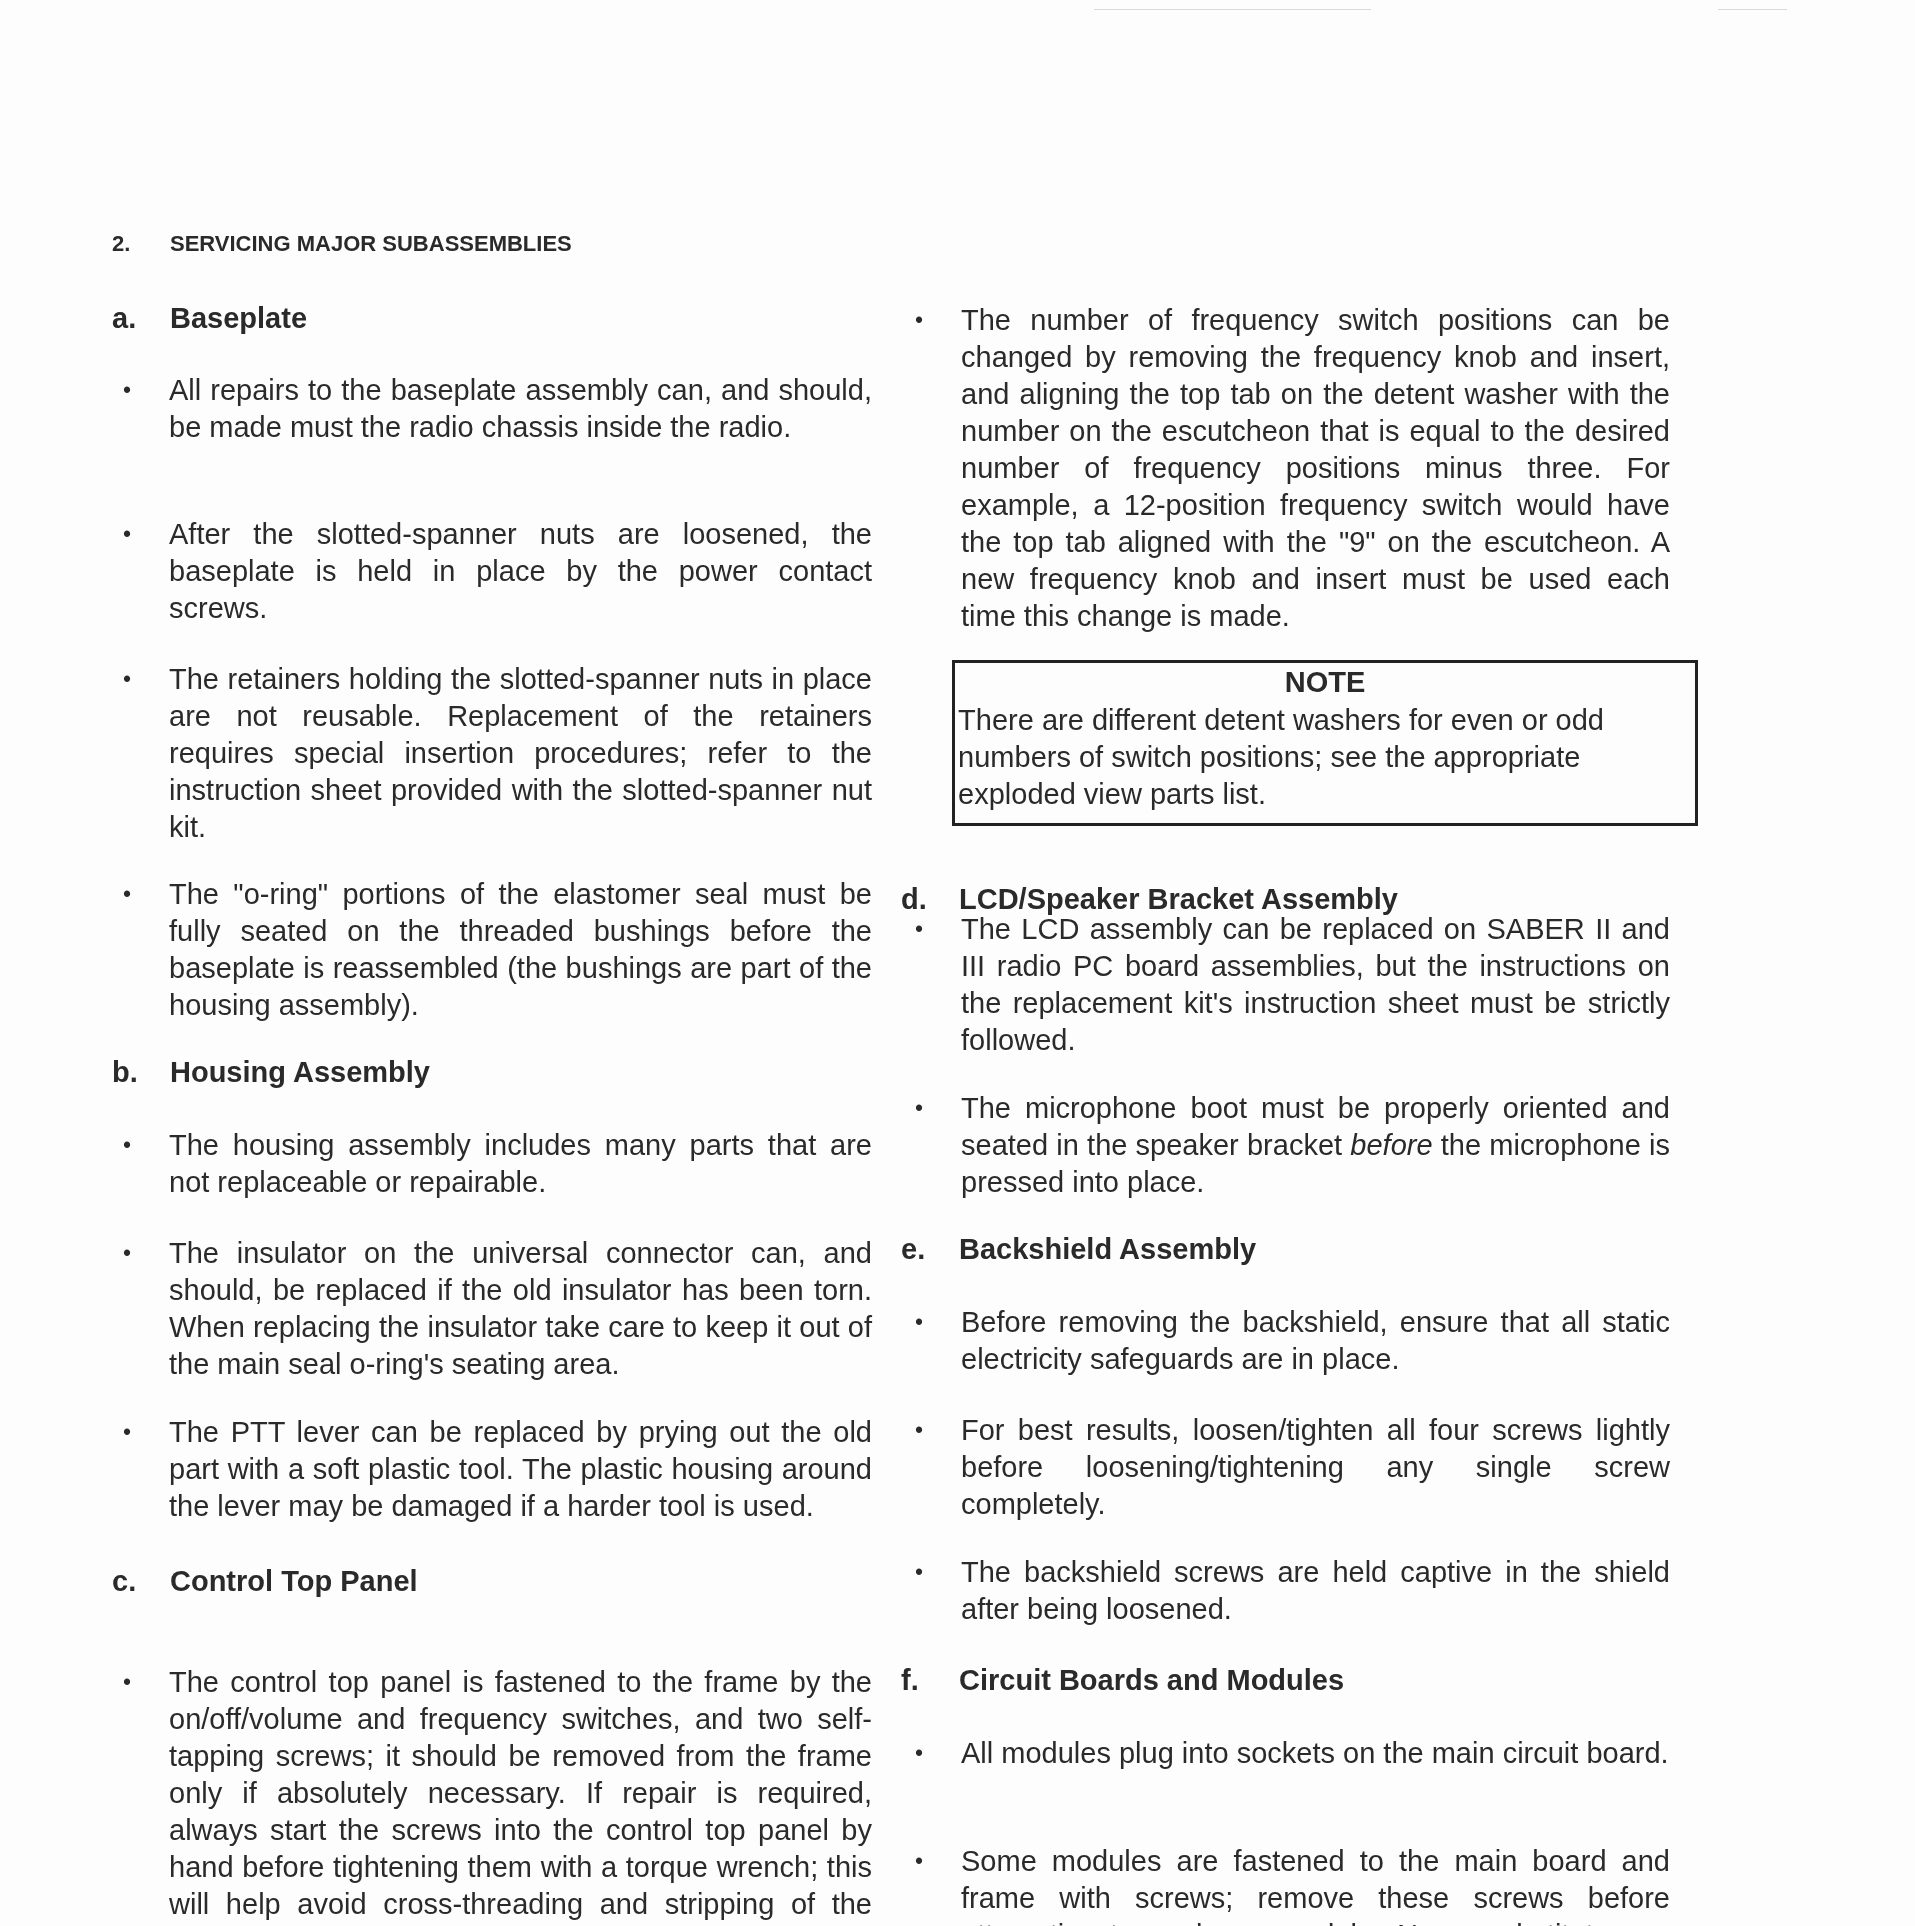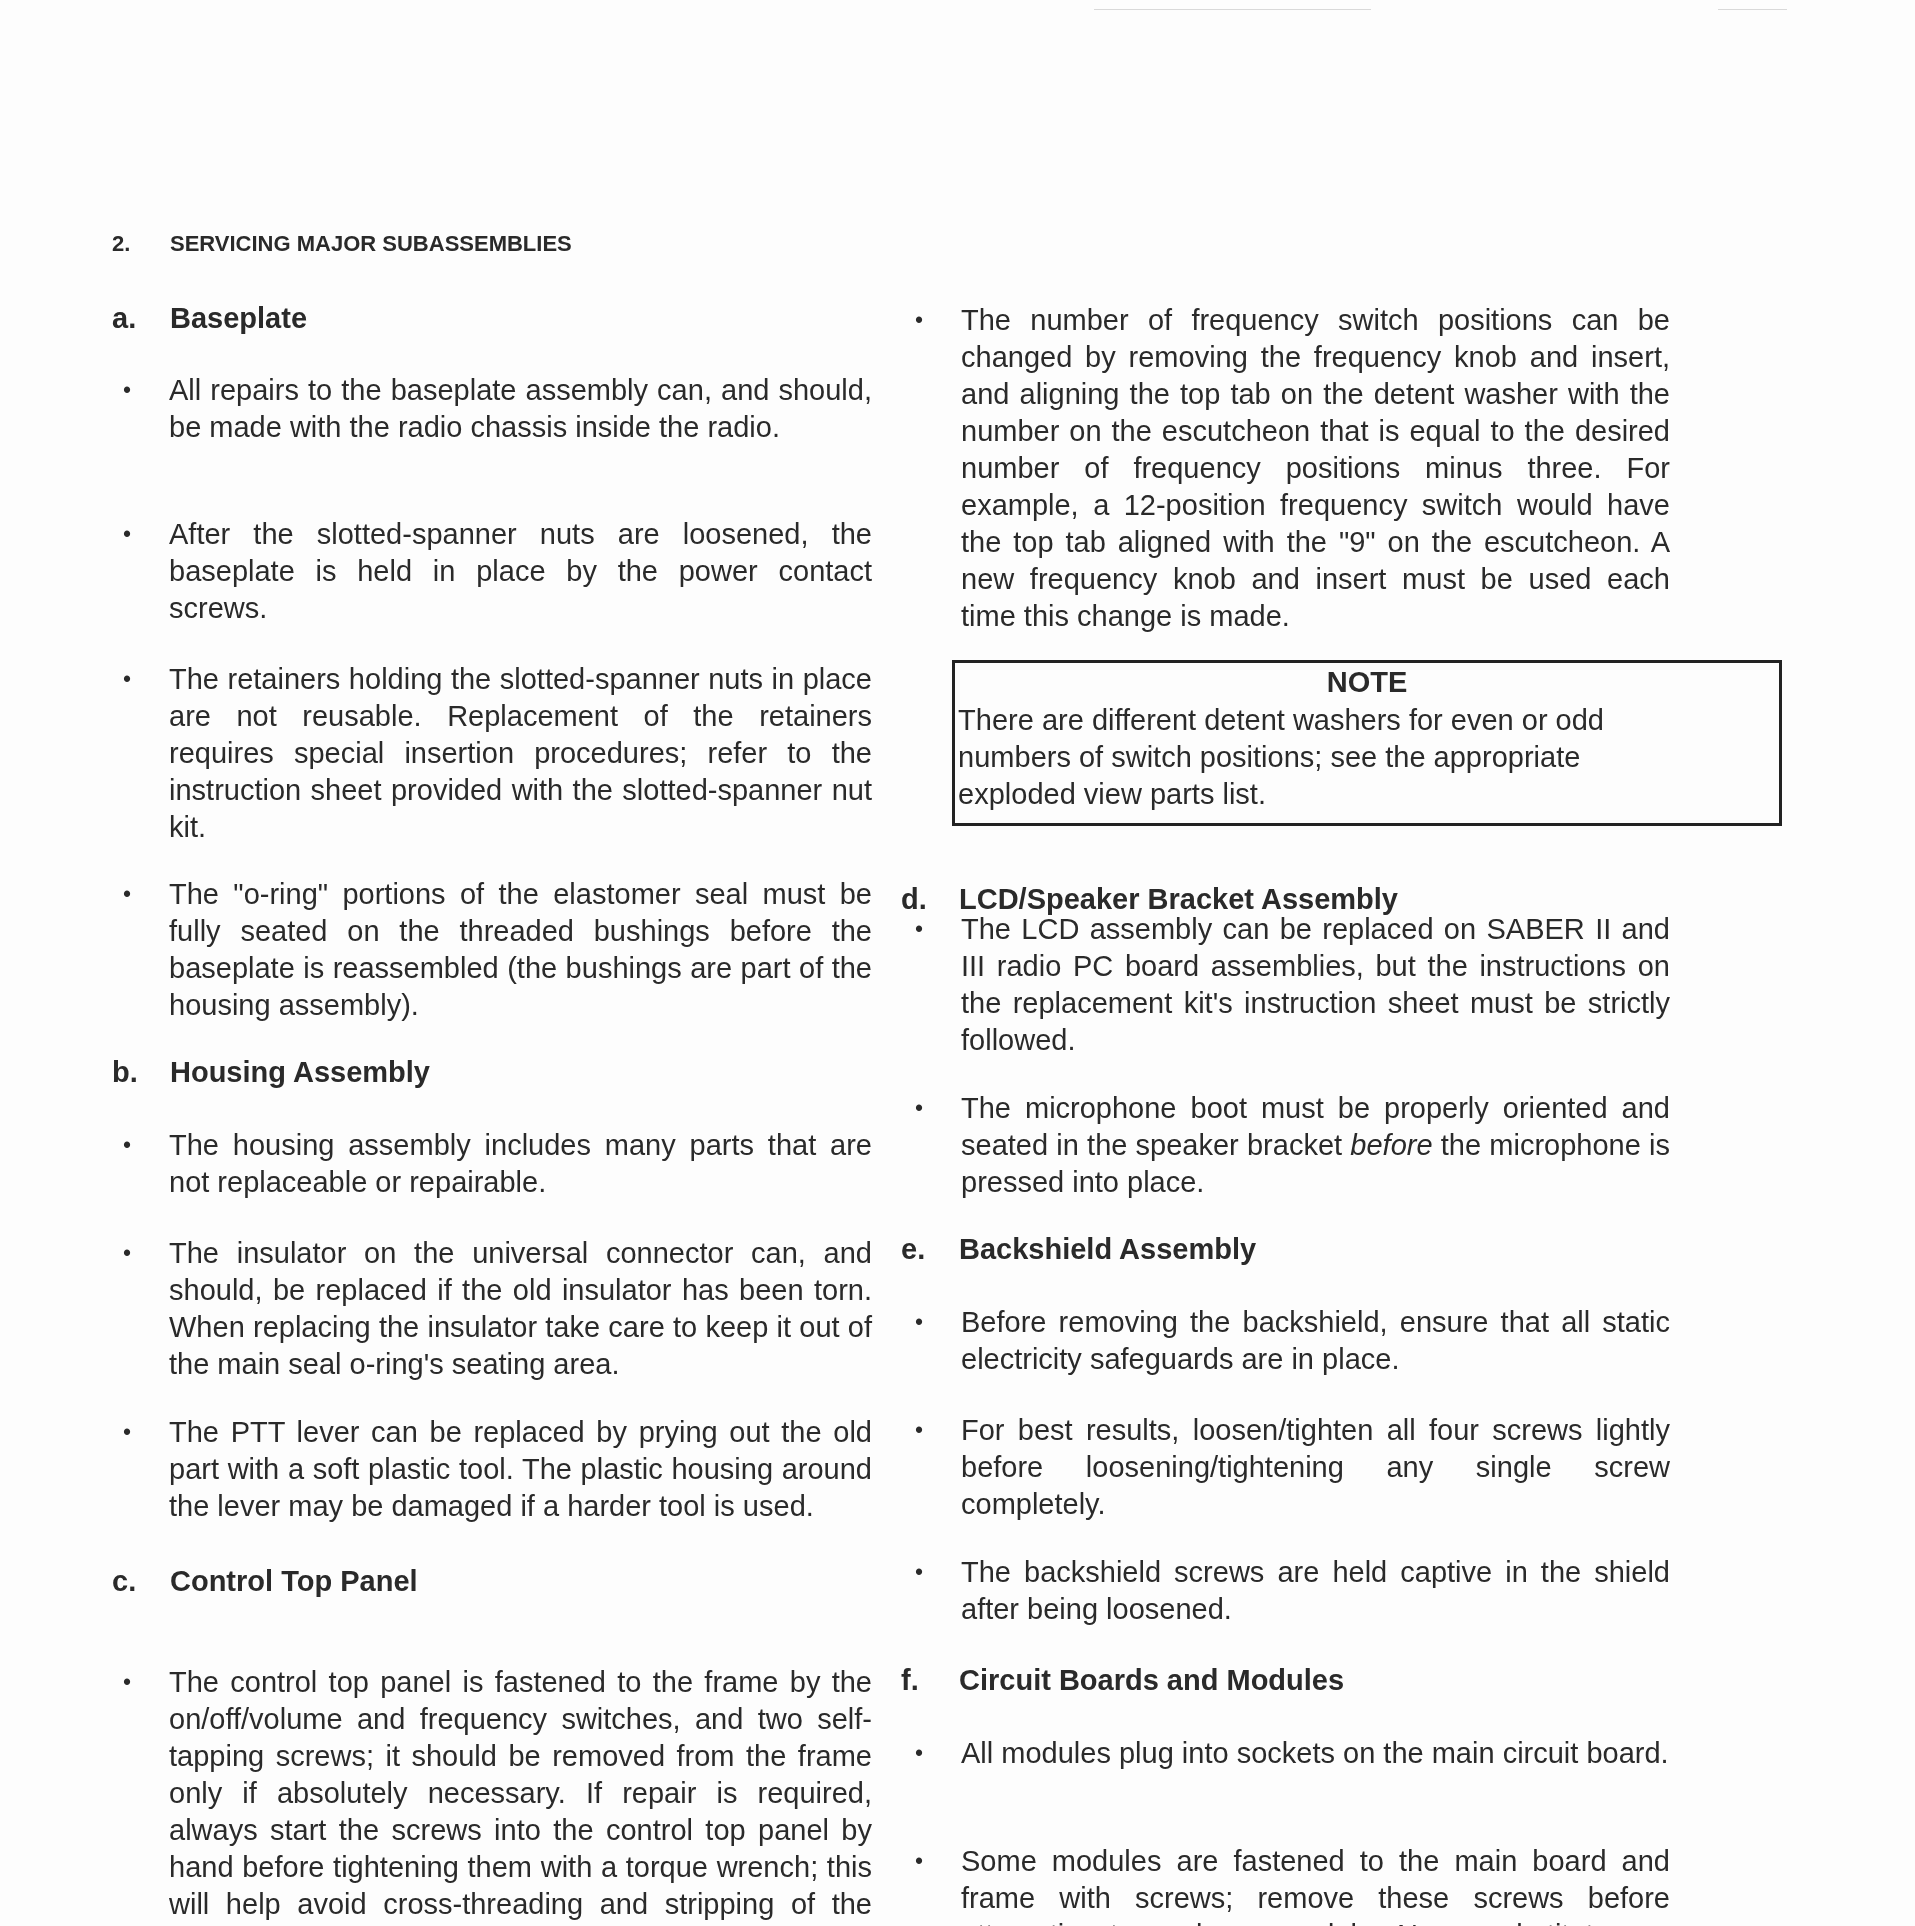--- a/index.html
+++ b/index.html
@@ -9,21 +9,21 @@
   .scanline { position: absolute; top: 8.5px; height: 1.5px; background: #d9d9d9; }
   .heading-main { position: absolute; left: 112px; top: 231px; font-size: 22px; font-weight: bold;
                   letter-spacing: 0px; white-space: nowrap; }
   .heading-main .num { display: inline-block; width: 58px; }
   .sub { position: absolute; font-size: 29px; font-weight: bold; white-space: nowrap; }
   .sub .letter { display: inline-block; width: 58px; }
   .bullet { position: absolute; font-size: 29px; line-height: 37px; text-align: justify; }
   .bullet .dot { position: absolute; left: -46px; top: 0; font-size: 23px; }
   .bullet .text { display: block; }
   .bi { font-weight: normal; font-style: italic; }
-  .note-box { position: absolute; left: 952px; top: 660px; width: 830px; height: 166px;
+  .note-box { position: absolute; left: 952px; top: 660px; width: 746px; height: 166px;
               border: 3.9px solid #222; border-top-width: 3.9px; box-sizing: border-box; }
   .note-title { position: absolute; left: 0; top: 3.1px; width: 100%; text-align: center;
                 font-size: 29px; font-weight: bold; }
   .note-body { position: absolute; left: 3.1px; top: 39px; width: 670px; font-size: 29px; line-height: 37px; }
 </style>
 </head>
 <body>
 
 <div class="page">
 
@@ -33,21 +33,21 @@
   <div class="heading-main">
     <span class="num">2.</span><span>SERVICING MAJOR SUBASSEMBLIES</span>
   </div>
 
   <div class="sub" style="left:112px;top:302px;">
     <span class="letter">a.</span><span>Baseplate</span>
   </div>
 
   <div class="bullet" style="left:169px;top:372px;width:703px;">
     <span class="dot">•</span>
-    <span class="text">All repairs to the baseplate assembly can, and should, be made with the radio chassis inside the radio.</span>
+    <span class="text">All repairs to the baseplate assembly can, and should, be made must the radio chassis inside the radio.</span>
   </div>
   <div class="bullet" style="left:169px;top:516px;width:703px;">
     <span class="dot">•</span>
     <span class="text">After the slotted-spanner nuts are loosened, the baseplate is held in place by the power contact screws.</span>
   </div>
   <div class="bullet" style="left:169px;top:661px;width:703px;">
     <span class="dot">•</span>
     <span class="text">The retainers holding the slotted-spanner nuts in place are not reusable. Replacement of the retainers requires special insertion procedures; refer to the instruction sheet provided with the slotted-spanner nut kit.</span>
   </div>
   <div class="bullet" style="left:169px;top:876px;width:703px;">

